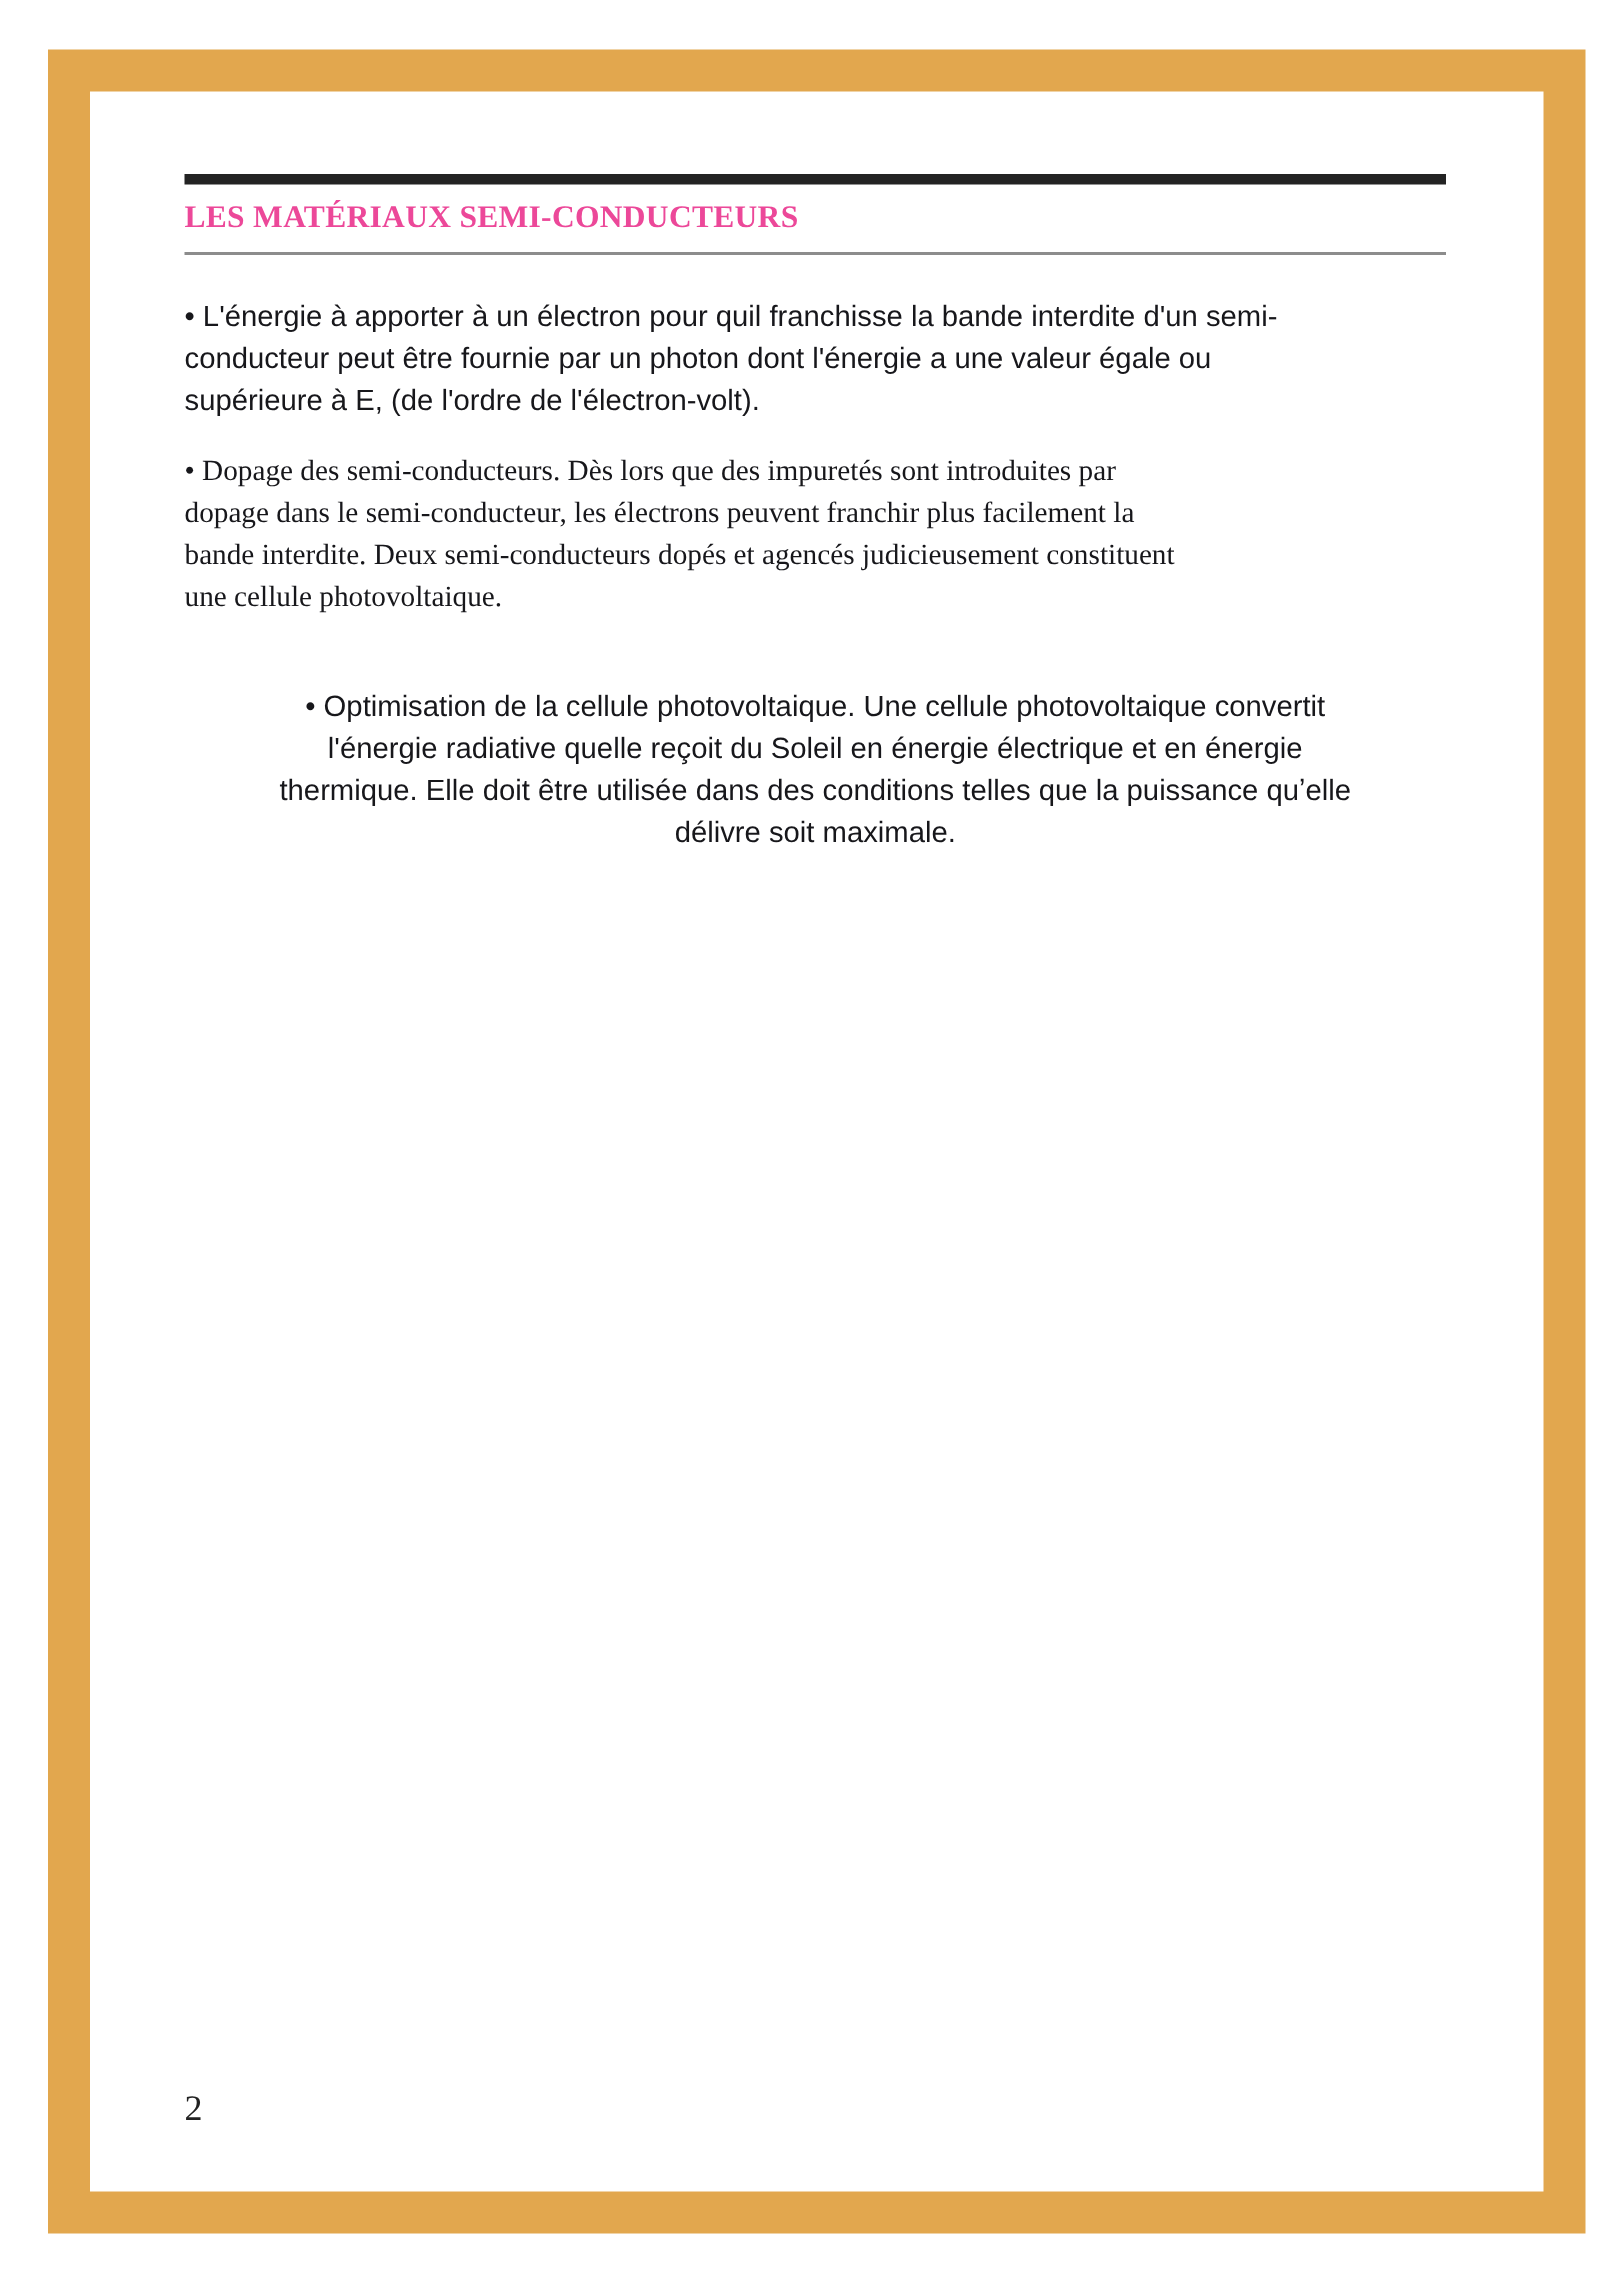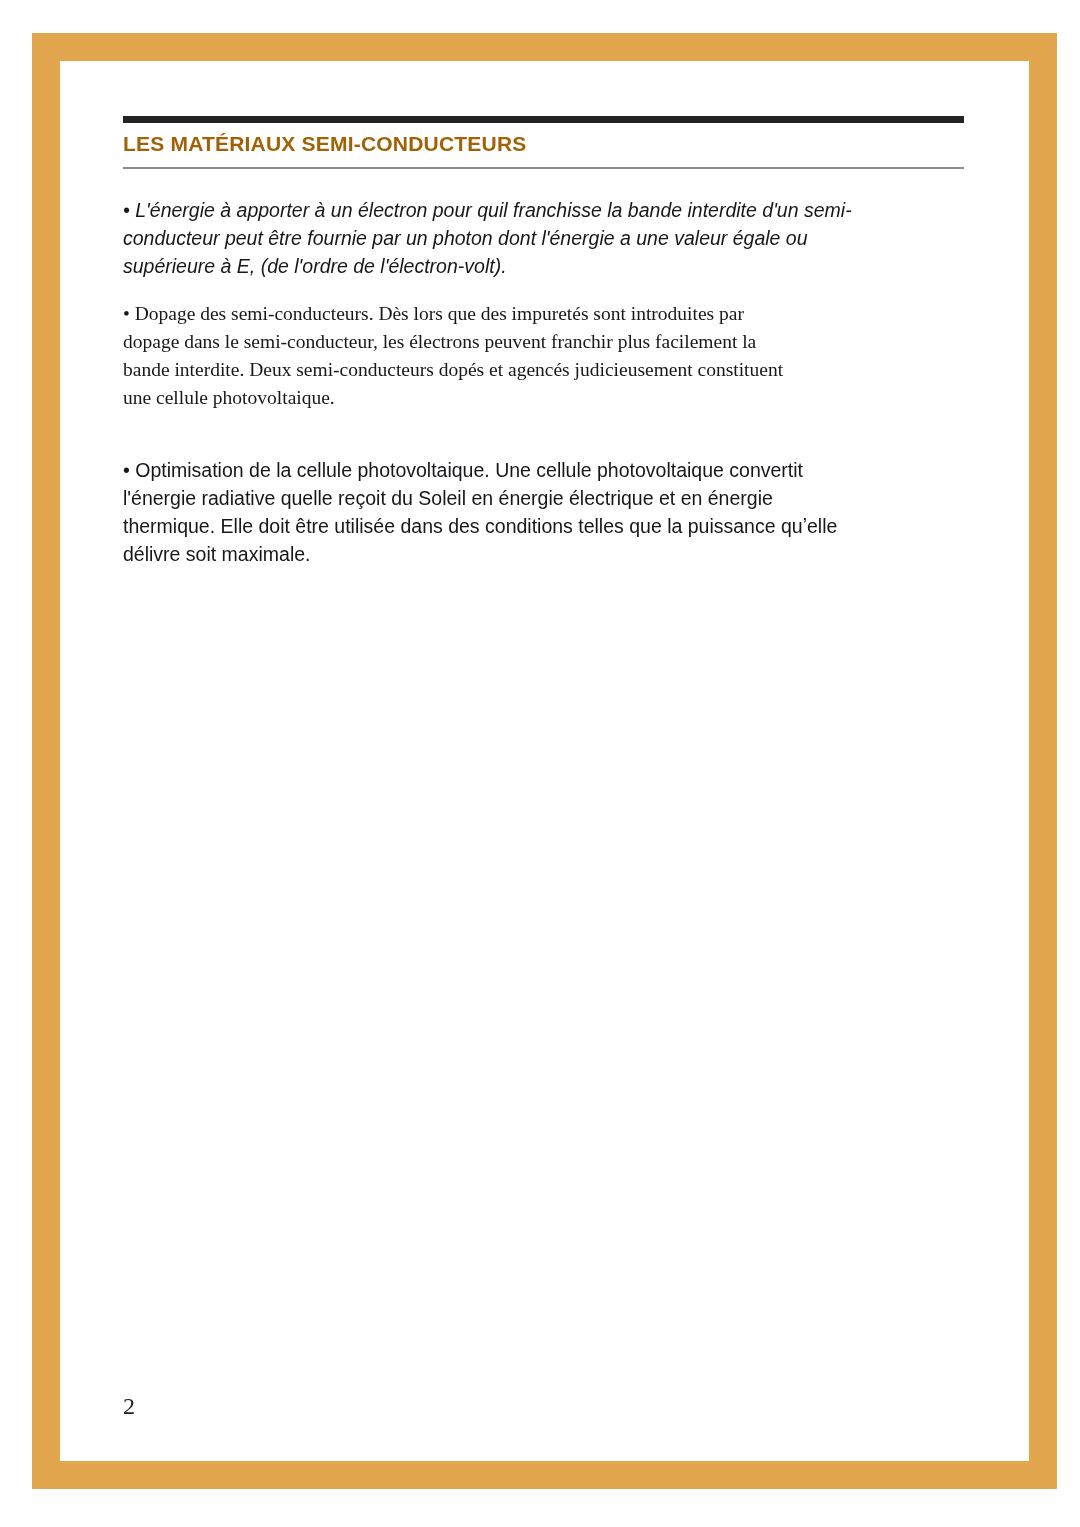--- a/index.html
+++ b/index.html
@@ -40,37 +40,37 @@
   }
   .rule-thick {
     height: 7px;
     background: var(--rule-thick);
   }
   .section-title {
     margin-top: 9px;
     font-size: 21px;
     font-weight: bold;
     letter-spacing: 0.2px;
-    color: #a16207;
-    font-family: Liberation Sans, sans-serif;
+    color: #ec4899;
+    font-family: Liberation Serif, serif;
   }
   .rule-thin {
     height: 2px;
     background: var(--rule-thin);
     margin-top: 11px;
   }
   p.body-par {
     font-size: 19.5px;
     line-height: 28px;
     color: var(--text);
     white-space: pre-line;
   }
-  .par-1 { margin-top: 27px; font-style: italic; }
+  .par-1 { margin-top: 27px; }
   .par-2 { margin-top: 20px; font-family: Liberation Serif, serif; }
-  .par-3 { margin-top: 44px; }
+  .par-3 { margin-top: 44px; text-align: center; }
   .page-number {
     position: absolute;
     left: 63px;
     top: 1332px;
     font-family: "Liberation Serif", "DejaVu Serif", serif;
     font-size: 24px;
     color: #222222;
   }
 </style>
 </head>

